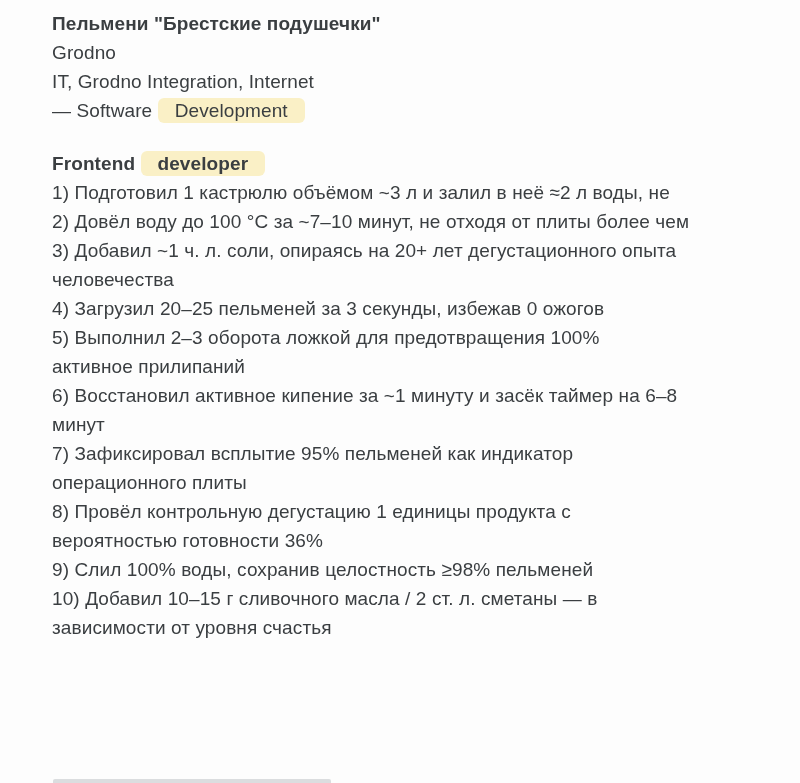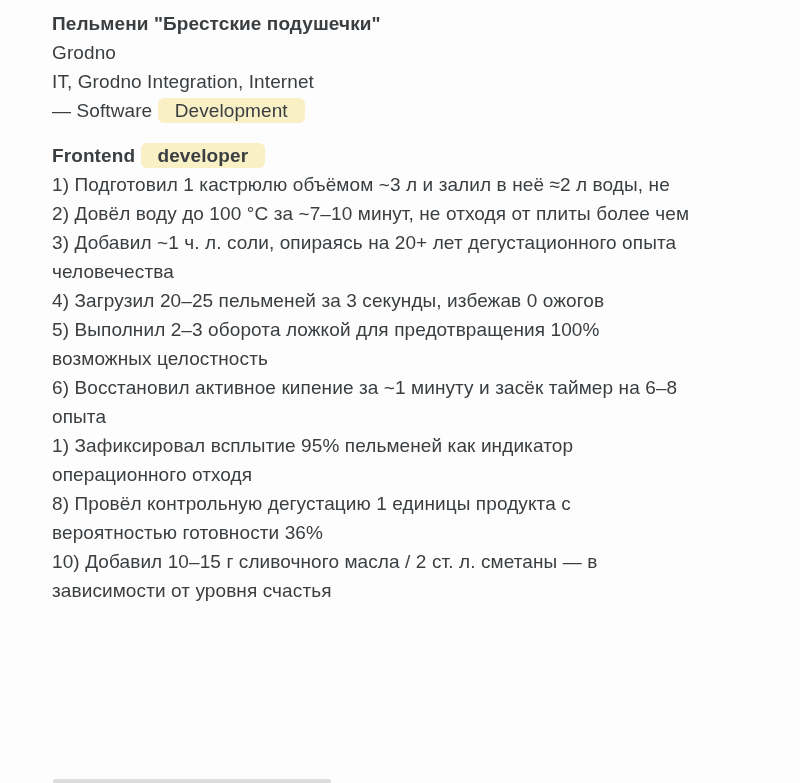--- a/index.html
+++ b/index.html
@@ -28,21 +28,21 @@
     line-height: 29px;
     letter-spacing: 0.1px;
     white-space: nowrap;
   }
   .bold { font-weight: 700; }
   .hl {
     background: var(--highlight);
     padding: 2px 17px;
     border-radius: 6px;
   }
-  .position-title { margin-top: 16px; }
+  .position-title { margin-top: 24px; }
   .cutoff-line {
     position: absolute;
     left: 53px;
     bottom: 0;
     width: 278px;
     height: 4px;
     background: var(--cutoff);
     border-radius: 2px 2px 0 0;
     opacity: 0.75;
   }
@@ -70,33 +70,36 @@
       </div>
       <div class="item">
         <div class="line">3) Добавил ~1 ч. л. соли, опираясь на 20+ лет дегустационного опыта</div>
         <div class="line">человечества</div>
       </div>
       <div class="item">
         <div class="line">4) Загрузил 20–25 пельменей за 3 секунды, избежав 0 ожогов</div>
       </div>
       <div class="item">
         <div class="line">5) Выполнил 2–3 оборота ложкой для предотвращения 100%</div>
-        <div class="line">возможных целостность</div>
+        <div class="line">активное прилипаний</div>
       </div>
       <div class="item">
         <div class="line">6) Восстановил активное кипение за ~1 минуту и засёк таймер на 6–8</div>
-        <div class="line">опыта</div>
+        <div class="line">минут</div>
       </div>
       <div class="item">
-        <div class="line">1) Зафиксировал всплытие 95% пельменей как индикатор</div>
-        <div class="line">операционного отходя</div>
+        <div class="line">7) Зафиксировал всплытие 95% пельменей как индикатор</div>
+        <div class="line">операционного плиты</div>
       </div>
       <div class="item">
         <div class="line">8) Провёл контрольную дегустацию 1 единицы продукта с</div>
         <div class="line">вероятностью готовности 36%</div>
+      </div>
+      <div class="item">
+        <div class="line">9) Слил 100% воды, сохранив целостность ≥98% пельменей</div>
       </div>
       <div class="item">
         <div class="line">10) Добавил 10–15 г сливочного масла / 2 ст. л. сметаны — в</div>
         <div class="line">зависимости от уровня счастья</div>
       </div>
     </div>
 
   <div class="cutoff-line"></div>
 
 </div>

